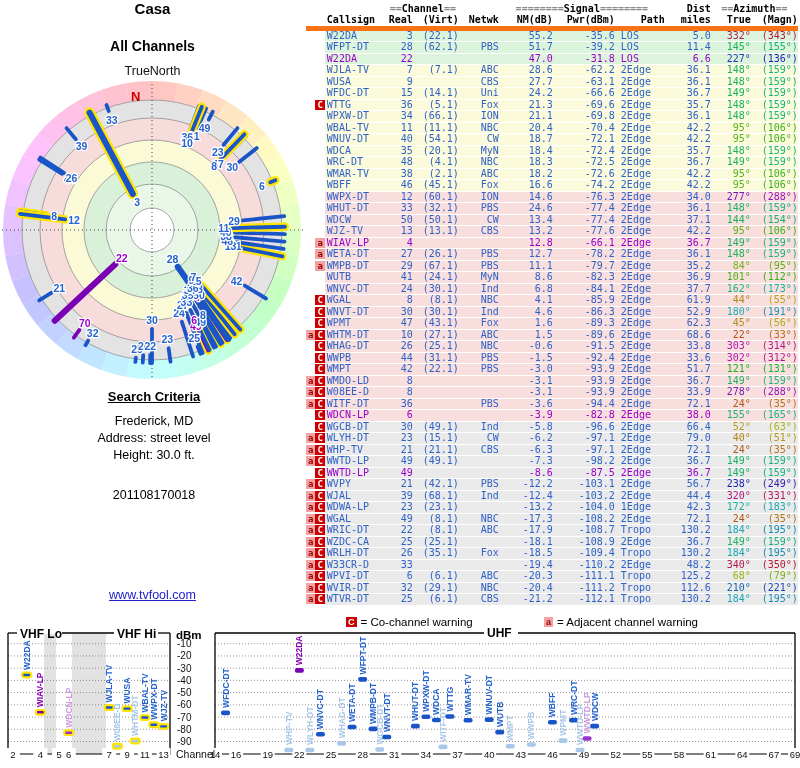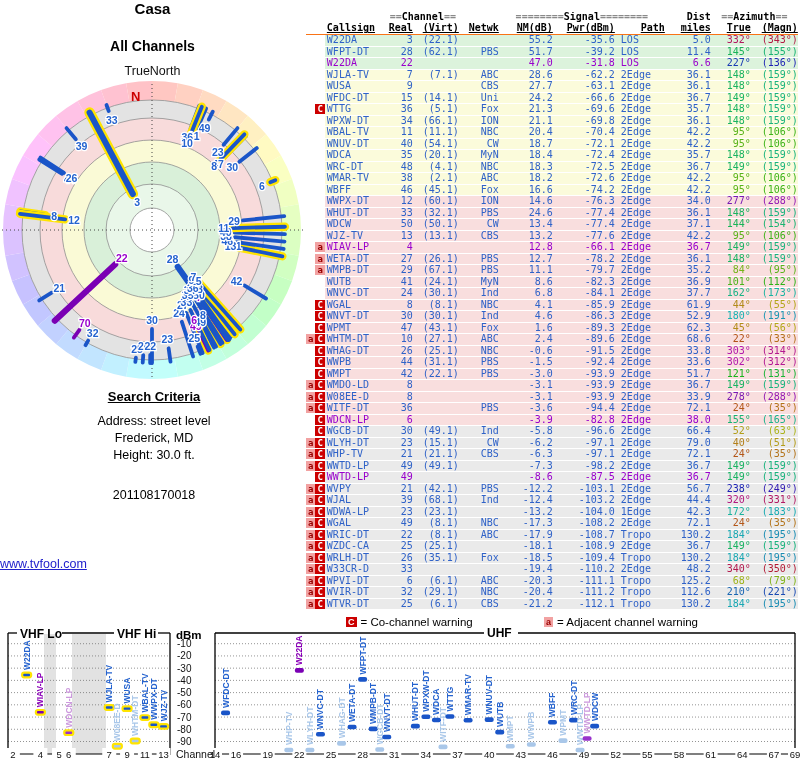--- a/index.html
+++ b/index.html
@@ -10,30 +10,30 @@
   
   #radar-title{left:0;top:10;width:305px;text-align:center;font-size:15px;font-weight:bold;}
   #radar-subtitle{left:0;top:38px;width:305px;text-align:center;font-size:14px;font-weight:bold;}
   #truenorth{left:0;top:64px;width:305px;text-align:center;font-size:12.5px;color:#111;}
   #radar-svg{left:0;top:0;}
 
   
   #search{left:20px;top:388px;width:268px;text-align:center;font-size:12.5px;line-height:17px;}
   #search .hd{font-weight:bold;text-decoration:underline;font-size:13px;margin-bottom:8px;}
   #dbblock{left:20px;top:487px;width:268px;text-align:center;font-size:12.5px;line-height:16px;}
-  #sitelink{left:0;top:557px;width:305px;font-size:12.5px;}
+  #sitelink{left:0;top:588px;width:305px;text-align:center;font-size:12.5px;}
   #sitelink a{color:#2222cc;}
 
   
-  #tablewrap{left:306px;top:12px;}
+  #tablewrap{left:306px;top:4px;}
   table{border-collapse:collapse;table-layout:fixed;font-family:"DejaVu Sans Mono",monospace;font-size:10px;}
   td{padding:0;white-space:nowrap;overflow:hidden;height:11.27px;line-height:10.5px;
      border-bottom:1px solid rgba(255,255,255,0.65);box-sizing:border-box;}
   thead td{font-weight:bold;border-bottom:none;color:#000;}
-  thead tr.colrow td{border-bottom:1px solid #f97316;text-decoration:underline;}
+  thead tr.colrow td{border-bottom:5px solid #f97316;}
   td.grp{text-align:center;}
   .eq{color:#8a8a8a;}
   td.rt{text-align:right;}
   td.cs{padding-left:2px;}
   td.nw{text-align:right;}
   td.pa{padding-left:6px;}
   td.mk{background:#fff;text-align:right;border-bottom:1px solid #fff;}
   .wc{display:inline-block;background:#cc0000;color:#fff;font-weight:bold;font-size:9px;
       padding:0 2px;line-height:10px;}
   .wa{display:inline-block;background:#f2a2a2;color:#990000;font-weight:bold;font-size:9px;
@@ -223,22 +223,22 @@
     <text x="191.37766353074352" y="283.6822467271716" text-anchor="middle" font-size="10.5" font-weight="bold" fill="#2563cf" stroke="#fff" stroke-width="2.5" paint-order="stroke">9</text>
     <text x="193.4024386209938" y="280.63268892348844" text-anchor="middle" font-size="10.5" font-weight="bold" fill="#2563cf" stroke="#fff" stroke-width="2.5" paint-order="stroke">7</text>
     <text x="121.86822749329019" y="262.09833243457496" text-anchor="middle" font-size="10.5" font-weight="bold" fill="#9900cc" stroke="#fff" stroke-width="2.5" paint-order="stroke">22</text>
     <text x="172.5311685391857" y="263.32154742532447" text-anchor="middle" font-size="10.5" font-weight="bold" fill="#2563cf" stroke="#fff" stroke-width="2.5" paint-order="stroke">28</text>
     <text x="137.08488845029225" y="205.9487549748719" text-anchor="middle" font-size="10.5" font-weight="bold" fill="#2563cf" stroke="#fff" stroke-width="2.5" paint-order="stroke">3</text>
     <text x="131" y="101" font-size="13" font-weight="bold" fill="#cc0000">N</text>
   </svg>
 
 <div class="abs" id="search">
   <div class="hd">Search Criteria</div>
+  <div>Frederick, MD</div>
   <div>Address: street level</div>
-  <div>Frederick, MD</div>
   <div>Height: 30.0 ft.</div>
 </div>
 <div class="abs" id="dbblock">
   <div>201108170018</div>
 </div>
 <div class="abs" id="sitelink">
   <a href="#">www.tvfool.com</a>
 </div>
 
 <div class="abs" id="tablewrap">
@@ -618,21 +618,21 @@
           <td class="rt">62.3</td>
           <td class="rt" style="color:hsl(45,75%,40%)">45°</td>
           <td class="rt" style="color:hsl(56,75%,40%)">(56°)</td>
         </tr>
         <tr class="b-pink">
           <td class="mk"><span class="wa">a</span><span class="wc">C</span></td>
           <td class="cs">WHTM-DT</td>
           <td class="rt">10</td>
           <td class="rt">(27.1)</td>
           <td class="nw">ABC</td>
-          <td class="rt nm">2.4</td>
+          <td class="rt nm">1.5</td>
           <td class="rt">-89.6</td>
           <td class="pa">2Edge</td>
           <td class="rt">68.6</td>
           <td class="rt" style="color:hsl(22,75%,40%)">22°</td>
           <td class="rt" style="color:hsl(33,75%,40%)">(33°)</td>
         </tr>
         <tr class="b-pink">
           <td class="mk"><span class="wc">C</span></td>
           <td class="cs">WHAG-DT</td>
           <td class="rt">26</td>

